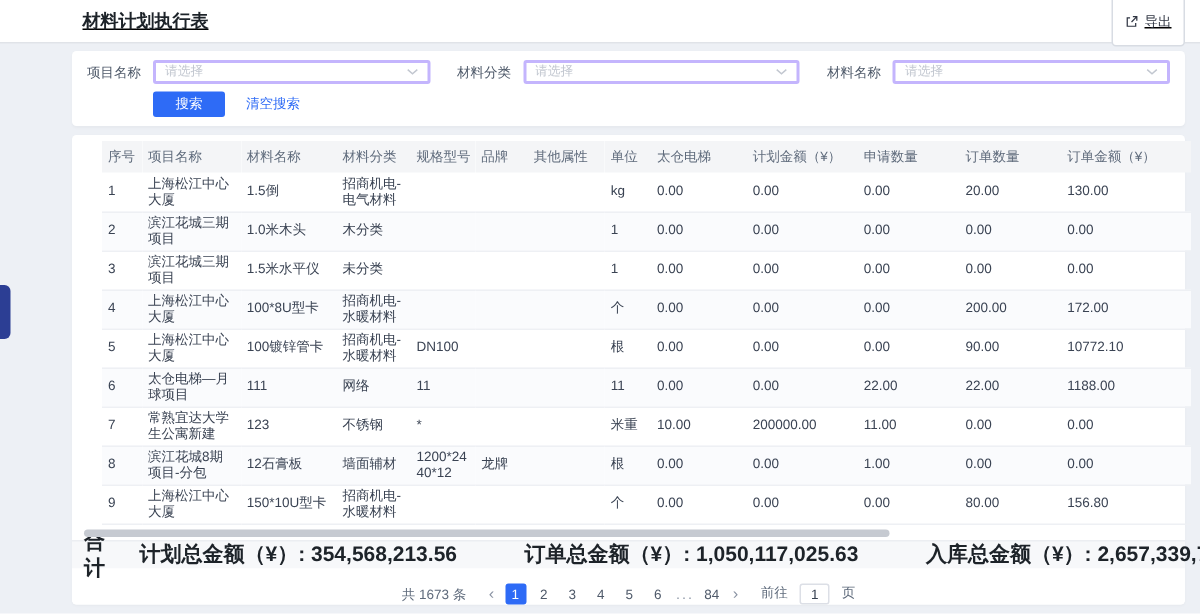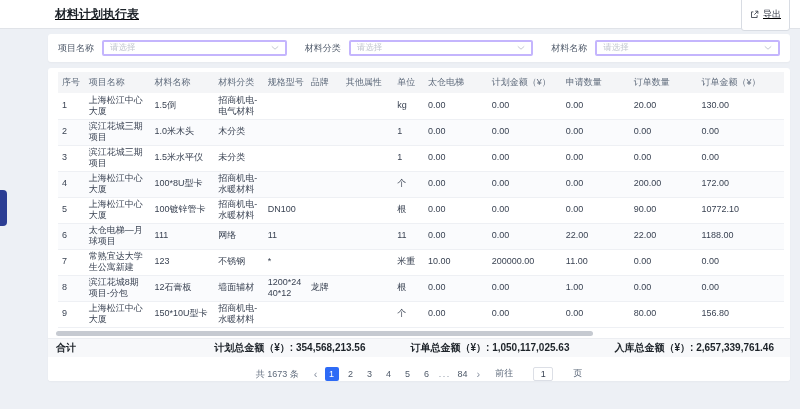--- a/index.html
+++ b/index.html
@@ -33,53 +33,53 @@
   .select-placeholder { font-size:8.5px; color:#c2c7d0; flex:1; overflow:hidden; white-space:nowrap; }
   .chevron { color:#c2c7d0; display:flex; align-items:center; }
   .filter-actions { margin-top:5px; display:flex; align-items:center; padding-left:44px; }
   .search-btn { width:48px; height:17px; background:var(--accent); color:#fff; font-size:9px;
                 border:none; border-radius:2px; cursor:pointer; }
   .clear-link { margin-left:14px; font-size:9px; color:var(--accent); cursor:pointer; }
 
   
   .table-card { margin-top:6px; background:#fff; border-radius:3px; padding-top:4px;
                 box-shadow:0 1px 2px rgba(0,0,0,.03); }
-  table { width:calc(100% - 16px); margin:0 10px; border-collapse:collapse;
+  table { width:calc(100% - 16px); margin:0 20px; border-collapse:collapse;
           table-layout:fixed; font-size:9px; }
   thead th { background:#f4f5f7; color:#5f6b7c; font-weight:normal; text-align:left;
              padding:4px; height:18px; white-space:nowrap; overflow:hidden; }
   tbody td { height:26px; padding:1px 4px; border-bottom:1px solid #eef0f4; color:#3a4353;
              vertical-align:middle; word-break:break-all; line-height:1.25; }
   tbody tr:nth-child(even) { background:#fafbfd; }
 
   
   .h-scrollbar { height:5px; margin:3px 8px 2px 8px; position:relative; border-radius:3px; }
   .h-scrollbar .thumb { position:absolute; left:0; top:0; height:5px; width:74%;
                         background:#c6cad1; border-radius:3px; cursor:grab; }
 
   
   .summary { height:19px; background:#f7f8fa; border-top:1px solid #eceef2;
-             display:flex; align-items:center; font-size:10px; padding:0 16px 0 8px; }
+             display:flex; align-items:center; font-size:14px; padding:0 16px 0 8px; }
   .summary-label { color:#1d2329; font-weight:600; }
   .summary-totals { margin-left:auto; display:flex; gap:22px; }
   .summary-item { color:#1d2329; white-space:nowrap;margin-left:23px; }
   .summary-item .lab { font-weight:600; }
   .summary-item .val { font-weight:700; }
 
   
   .pagination { height:24px; display:flex; align-items:flex-end; justify-content:center;
                 gap:5px; font-size:9px; color:#5f6b7c; background:#fff;
                 border-radius:0 0 3px 3px; }
   .page-total { margin-right:8px; }
   .page-btn { min-width:14px; height:14px; line-height:14px; text-align:center;
               border-radius:2px; color:#4e5969; padding:0 2px; cursor:pointer; }
   .page-btn.active { background:var(--accent); color:#fff; }
   .page-arrow { color:#8a93a3; font-size:11px; line-height:14px; cursor:pointer; padding:0 2px; }
   .page-ellipsis { color:#8a93a3; letter-spacing:1px; }
-  .goto { display:flex; align-items:center; gap:20px; margin-left:8px; }
+  .goto { display:flex; align-items:center; gap:8px; margin-left:8px; }
   .goto-input { width:20px; height:14px; border:1px solid #dcdfe6; border-radius:2px;
                 text-align:center; font-size:9px; color:#374151; }
 </style>
 </head>
 <body>
 
 <div class="topbar">
   <span class="topbar-title">材料计划执行表</span>
   <button class="export-btn">
     <span>
@@ -125,20 +125,24 @@
           <div class="select-box">
             <span class="select-placeholder">请选择</span>
             <span class="chevron">
               <svg width="8" height="6" viewBox="0 0 10 6">
                 <path d="M1 1l4 3.5L9 1" fill="none" stroke="currentColor" stroke-width="1.2"></path>
               </svg>
             </span>
           </div>
         </div>
       </div>
+    <div class="filter-actions">
+      <button class="search-btn">搜索</button>
+      <span class="clear-link">清空搜索</span>
+    </div>
   </div>
 
   <div class="table-card">
     <table>
       <colgroup>
           <col style="width: 26px;">
           <col style="width: 64px;">
           <col style="width: 62px;">
           <col style="width: 48px;">
           <col style="width: 42px;">

